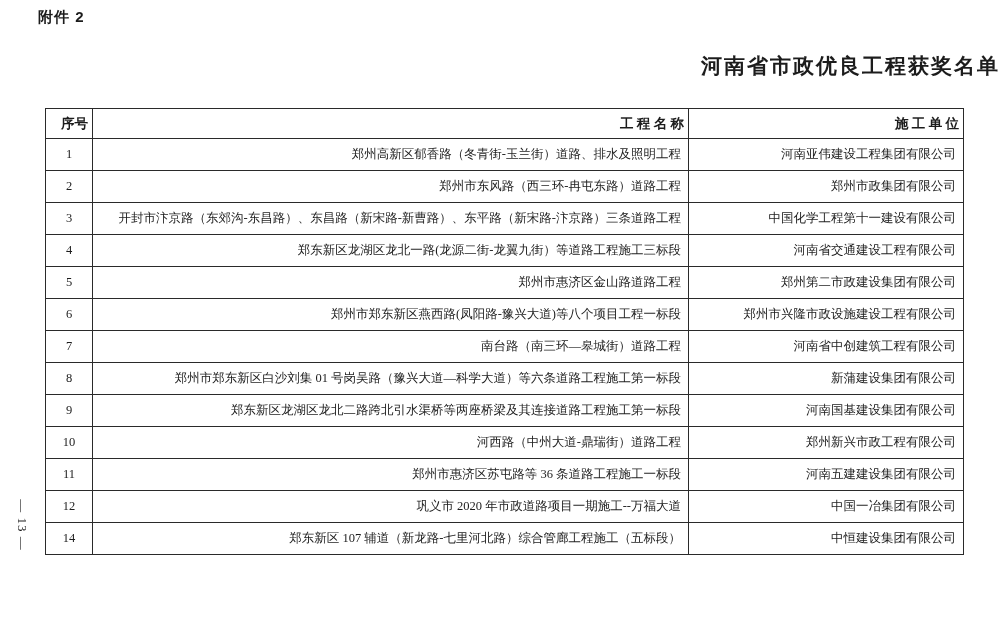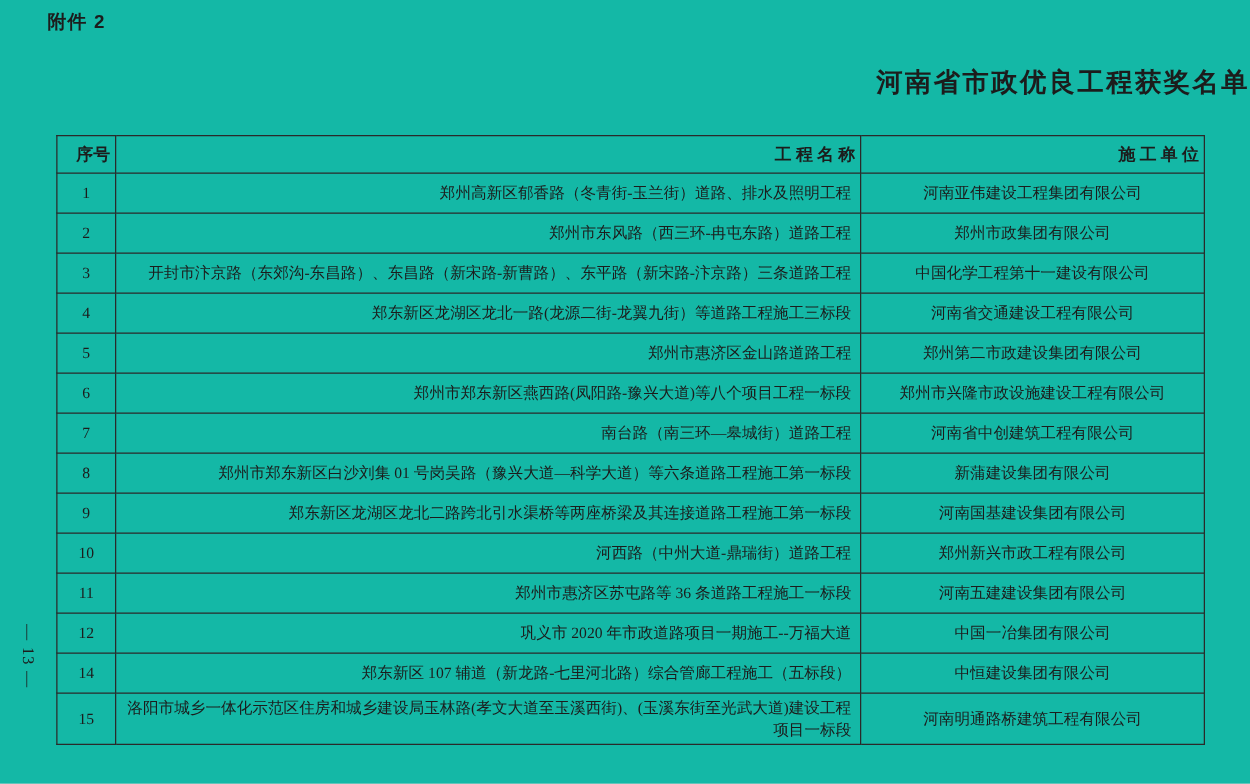--- a/index.html
+++ b/index.html
@@ -5,21 +5,21 @@
   html, body {
     margin: 0;
     padding: 0;
     background: #e8e8e8;
     font-family: "Liberation Serif", "DejaVu Serif", serif;
   }
   .page {
     position: relative;
     width: 1000px;
     height: 627px;
-    background: #14b8a6;
+    background: #ffffff;
     color: #1c1c1c;
     overflow: hidden;
     box-shadow: 0 0 4px rgba(0,0,0,0.15);
   }
   .attachment-label {
     position: absolute;
     left: 38px;
     top: 8px;
     font-family: "Liberation Sans", "DejaVu Sans", sans-serif;
     font-size: 15px;
@@ -61,21 +61,21 @@
   .award-table tbody td {
     height: 27px;
     font-size: 12.5px;
     padding: 2px 7px;
   }
   .col-no { width: 47px; }
   .col-project { width: 596px; }
   .col-company { width: 275px; }
   td.cell-no { text-align: center; padding: 2px 2px; }
   td.cell-project { text-align: right; }
-  td.cell-company { text-align: center; }
+  td.cell-company { text-align: right; }
   .page-number {
     position: absolute;
     left: -35px;
     top: 515px;
     width: 110px;
     height: 20px;
     text-align: center;
     font-size: 13px;
     transform: rotate(90deg);
     letter-spacing: 1px;
@@ -163,23 +163,18 @@
         <tr>
           <td class="cell-no">12</td>
           <td class="cell-project">巩义市 2020 年市政道路项目一期施工--万福大道</td>
           <td class="cell-company">中国一冶集团有限公司</td>
         </tr>
         <tr>
           <td class="cell-no">14</td>
           <td class="cell-project">郑东新区 107 辅道（新龙路-七里河北路）综合管廊工程施工（五标段）</td>
           <td class="cell-company">中恒建设集团有限公司</td>
         </tr>
-        <tr>
-          <td class="cell-no">15</td>
-          <td class="cell-project">洛阳市城乡一体化示范区住房和城乡建设局玉林路(孝文大道至玉溪西街)、(玉溪东街至光武大道)建设工程项目一标段</td>
-          <td class="cell-company">河南明通路桥建筑工程有限公司</td>
-        </tr>
       </tbody>
   </table>
 
   <div class="page-number">— 13 —</div>
 
 </div>
 
 </body></html>

